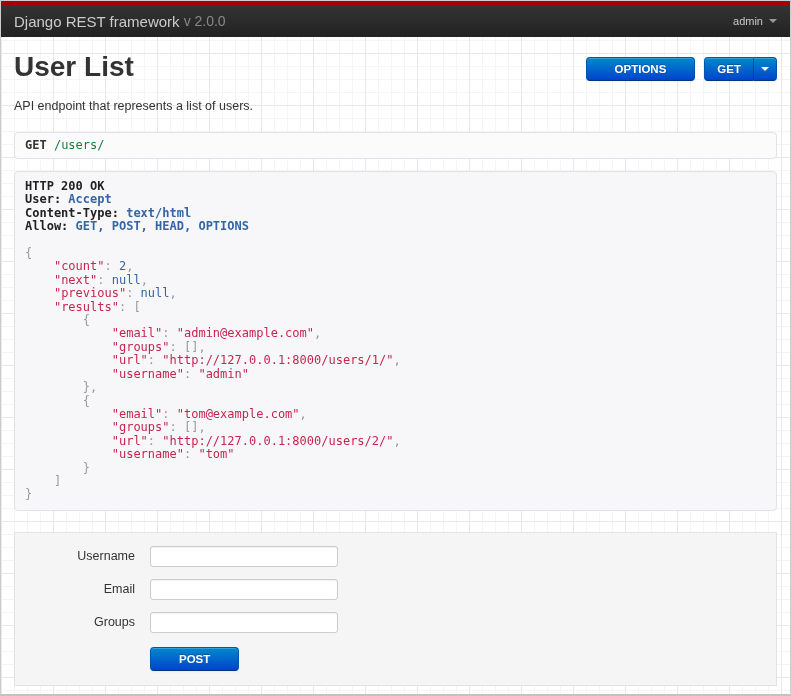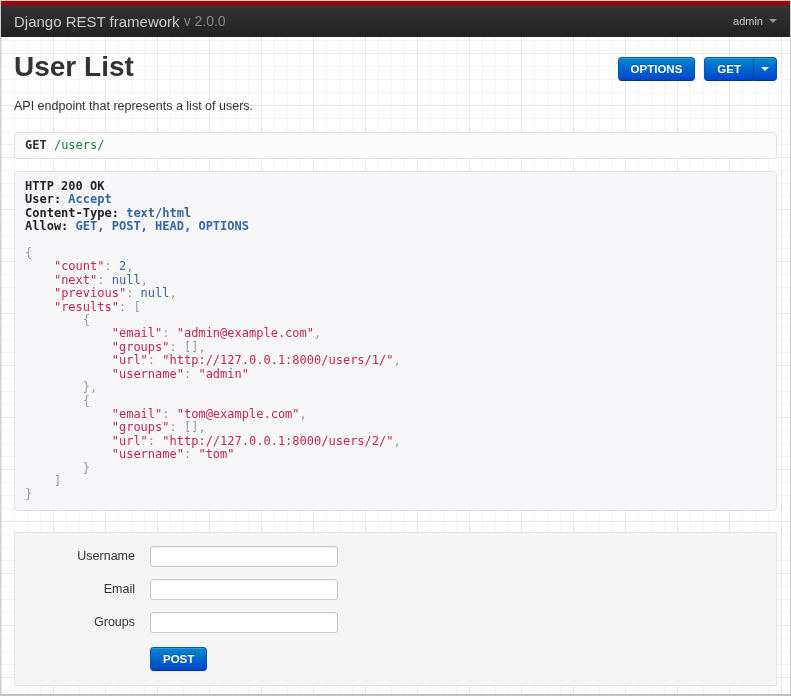--- a/index.html
+++ b/index.html
@@ -41,21 +41,21 @@
 
   
   .content { padding: 0 13px; }
 
   .header-row { display: flex; align-items: center; margin-top: 15px; }
   h1.page-title { font-size: 28px; line-height: 30px; color: #333; font-weight: bold; }
   .btn-toolbar { margin-left: auto; display: flex; gap: 9px; margin-top: 3px; }
 
   .btn {
     display: inline-flex; align-items: center; justify-content: center;
-    height: 24px; padding: 0 12px;
+    height: 24px; padding: 0 28px;
     font-size: 11.5px; font-weight: bold; color: #fff;
     text-shadow: 0 -1px 0 rgba(0,0,0,.25);
     background: linear-gradient(#0088cc, #0044cc);
     border: 1px solid #0055aa; border-bottom-color: #003580;
     border-radius: 4px; cursor: pointer;
     box-shadow: inset 0 1px 0 rgba(255,255,255,.2), 0 1px 2px rgba(0,0,0,.05);
   }
   .btn-group { display: inline-flex; }
   .btn-group .btn-main { border-radius: 4px 0 0 4px; border-right: none; padding: 0 12px; }
   .btn-group .btn-caret {

